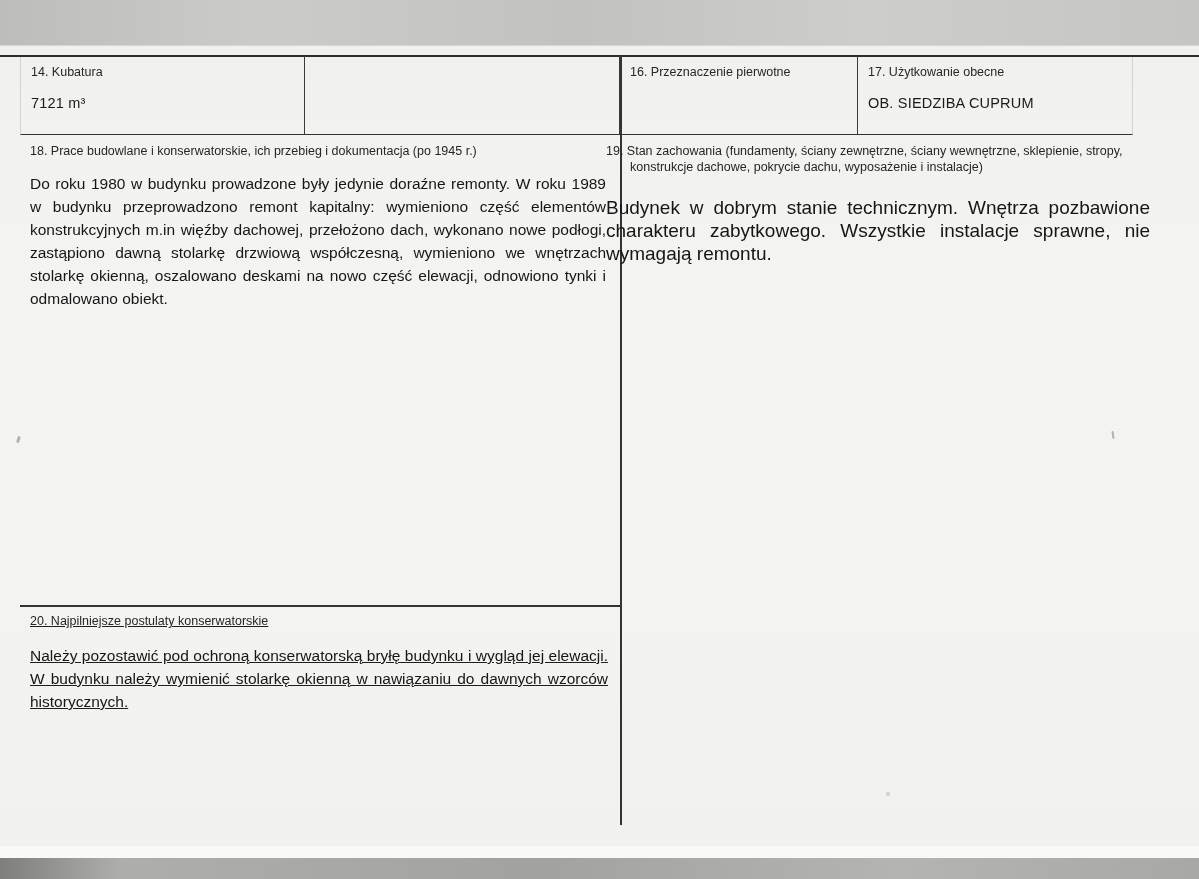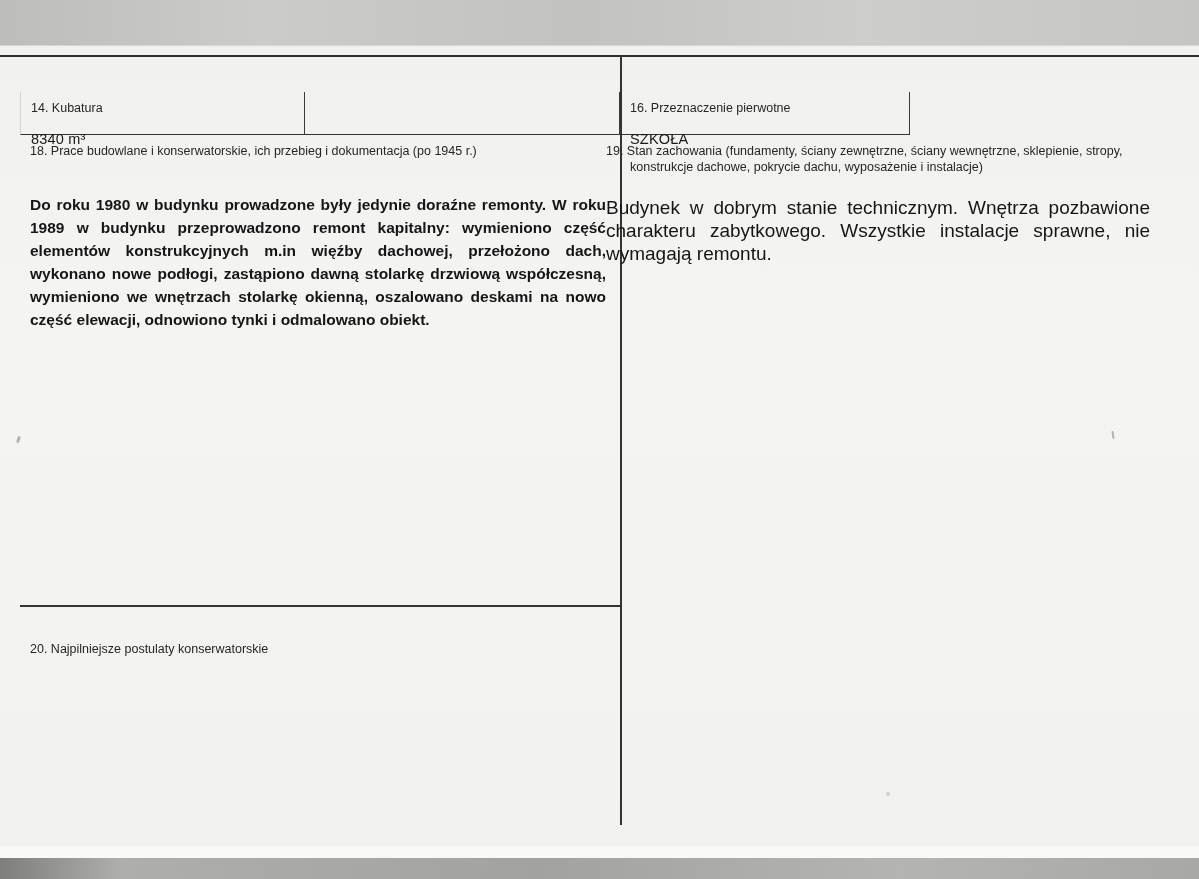--- a/index.html
+++ b/index.html
@@ -49,26 +49,25 @@
   
   .toprow {
     position: absolute; left: 20px; top: 56px; width: 1165px; height: 79px;
     display: flex;
   }
   .cell {
     box-sizing: border-box;
     border-bottom: 1.5px solid #333;
     border-right: 1px solid #3a3a3a;
     padding: 8px 10px 12px 10px;
-    margin-top: 36px;
   }
   .cell.first { border-left: 1px solid #55555530; }
   .c14 { width: 285px; }
   .c15 { width: 315px; }
-  .c16 { width: 290px; }
+  .c16 { width: 238px; }
   .c17 { width: 275px; border-right: 1px solid #55555530; }
 
   .flabel {
     font-size: 12.5px;
     line-height: 16px;
     color: #262626;
   }
   .fvalue {
     margin-top: 15px;
     font-size: 14.5px;
@@ -76,79 +75,83 @@
     letter-spacing: 0.2px;
   }
 
   
   .sec {
     position: absolute;
     box-sizing: border-box;
     padding: 7px 12px 13px 10px;
   }
   .sec18 { left: 20px; top: 136px; width: 600px; height: 468px; }
-  .sec20 { left: 20px; top: 634px; width: 600px; height: 220px; }
+  .sec20 { left: 20px; top: 606px; width: 600px; height: 220px; text-decoration: underline; }
   .sec19 { left: 596px; top: 136px; width: 566px; height: 690px; padding-left: 10px; }
 
   .sec .flabel { font-size: 12.5px; }
   .hang {
     padding-left: 24px;
     text-indent: -24px;
     line-height: 16px;
   }
 
   .bodytext {
     margin: 0;
     font-size: 15.5px;
     line-height: 23px;
     color: #161616;
     text-align: justify;
   }
-  .sec18 .bodytext { margin-top: 34px; padding-right: 2px; font-weight: bold; }
+  .sec18 .bodytext { margin-top: 13px; padding-right: 2px; }
   .sec20 .bodytext { margin-top: 15px; }
   .sec19 .bodytext { margin-top: 21px; font-size: 19px; line-height: 23px; }
 
   
   .artifact { position: absolute; background: #8f8f8d; opacity: .65; }
   .a1 { left: 17px;   top: 436px; width: 3px; height: 7px;  transform: rotate(18deg); border-radius: 2px; }
   .a2 { left: 1112px; top: 431px; width: 2px; height: 8px;  transform: rotate(-8deg); border-radius: 2px; }
   .a3 { left: 886px;  top: 792px; width: 4px; height: 4px;  border-radius: 50%; opacity: .35; }
 </style>
 </head>
 <body>
 
 <div class="page">
 
   <div class="band-top"></div>
   <div class="rule-top"></div>
 
   <div class="toprow">
     <div class="cell first c14">
       <div class="flabel">14. Kubatura</div>
-      <div class="fvalue">8340 m³</div>
+      <div class="fvalue">7121 m³</div>
     </div>
     <div class="cell c15">
     </div>
     <div class="cell c16">
       <div class="flabel">16. Przeznaczenie pierwotne</div>
-      <div class="fvalue">SZKOŁA</div>
+    </div>
+    <div class="cell c17">
+      <div class="flabel">17. Użytkowanie obecne</div>
+      <div class="fvalue">OB. SIEDZIBA CUPRUM</div>
     </div>
   </div>
 
   <div class="vdivider"></div>
 
   <section class="sec sec18">
     <div class="flabel">18. Prace budowlane i konserwatorskie, ich przebieg i dokumentacja (po 1945 r.)</div>
     <p class="bodytext">Do roku 1980 w budynku prowadzone były jedynie doraźne remonty. W roku 1989 w budynku przeprowadzono remont kapitalny: wymieniono część elementów konstrukcyjnych m.in więźby dachowej, przełożono dach, wykonano nowe podłogi, zastąpiono dawną stolarkę drzwiową współczesną, wymieniono we wnętrzach stolarkę okienną, oszalowano deskami na nowo część elewacji, odnowiono tynki i odmalowano obiekt.</p>
   </section>
 
   <div class="hline-20"></div>
 
   <section class="sec sec20">
     <div class="flabel">20. Najpilniejsze postulaty konserwatorskie</div>
+    <p class="bodytext">Należy pozostawić pod ochroną konserwatorską bryłę budynku i wygląd jej elewacji. W budynku należy wymienić stolarkę okienną w nawiązaniu do dawnych wzorców historycznych.</p>
   </section>
 
   <section class="sec sec19">
     <div class="flabel hang">19. Stan zachowania (fundamenty, ściany zewnętrzne, ściany wewnętrzne, sklepienie, stropy, konstrukcje dachowe, pokrycie dachu, wyposażenie i instalacje)</div>
     <p class="bodytext">Budynek w dobrym stanie technicznym. Wnętrza pozbawione charakteru zabytkowego. Wszystkie instalacje sprawne, nie wymagają remontu.</p>
   </section>
 
   <div class="artifact a1"></div>
   <div class="artifact a2"></div>
   <div class="artifact a3"></div>

